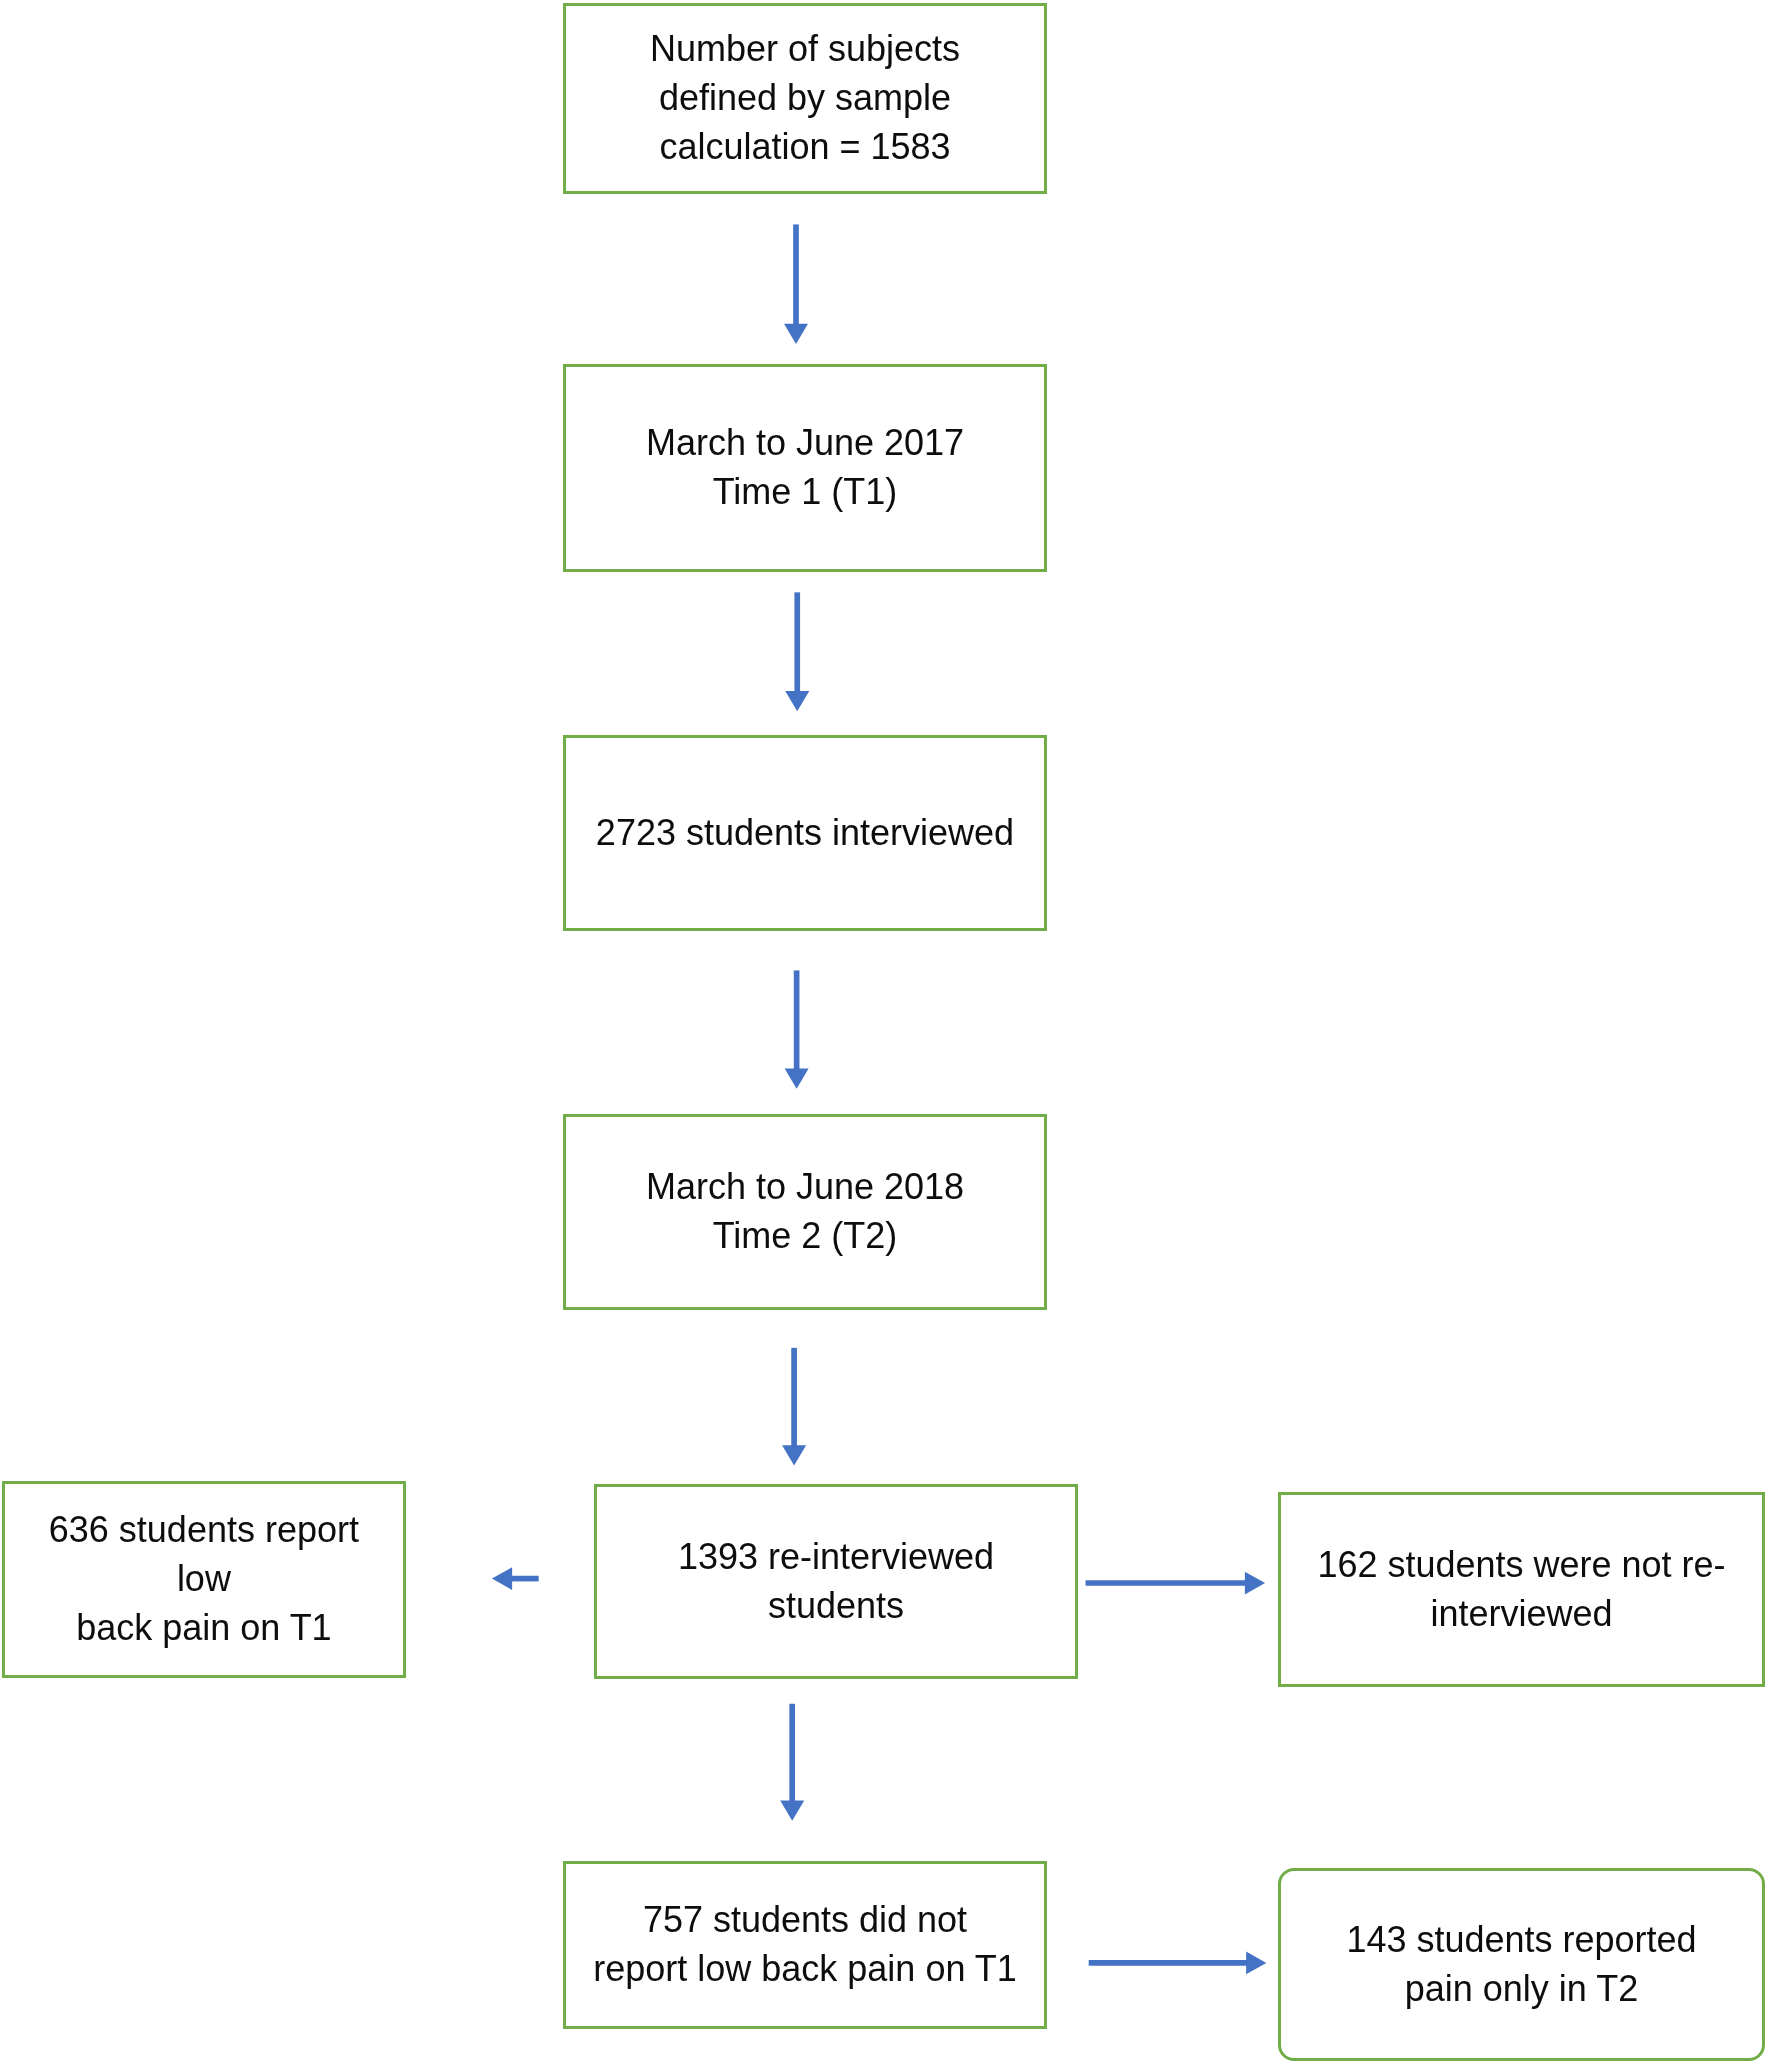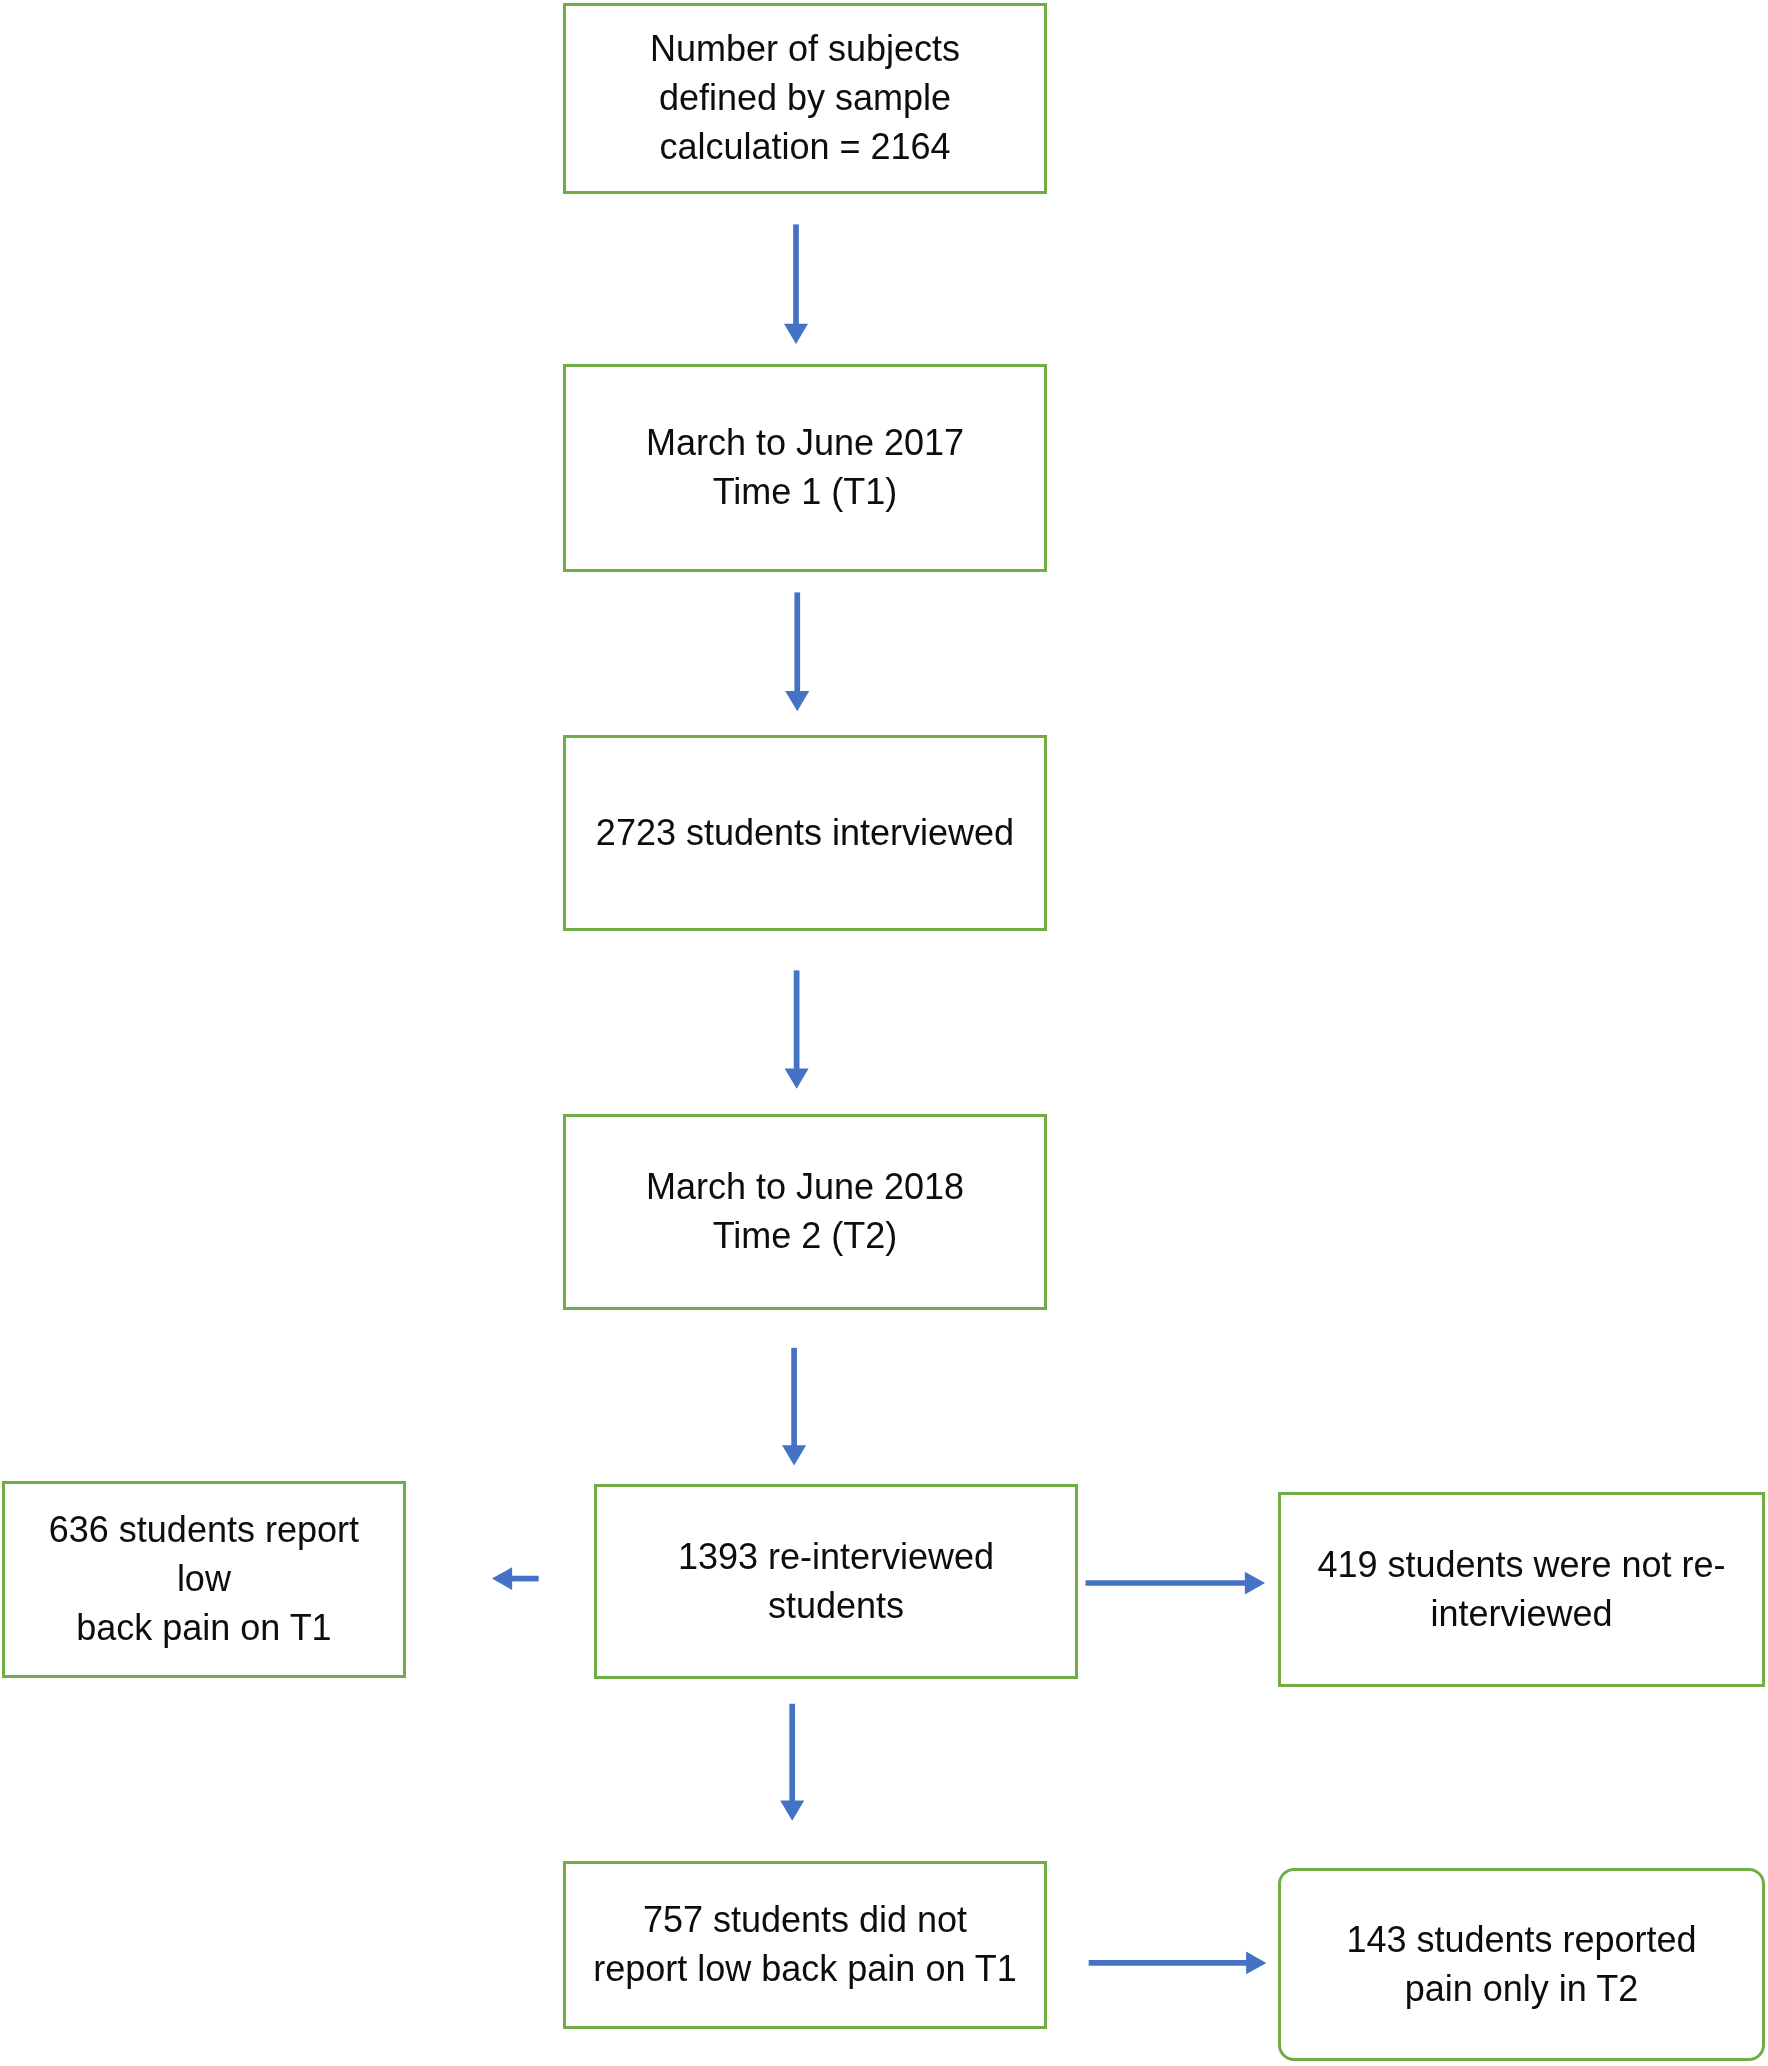--- a/index.html
+++ b/index.html
@@ -75,21 +75,21 @@
   </g>
   <g>
     <line x1="1722" y1="3105" x2="1973" y2="3105"></line>
     <polygon points="1971,3087 1971,3123 2003,3105"></polygon>
   </g>
 </svg>
 
 <div class="flow-box b-sample">
   <span>Number of subjects
 defined by sample
-calculation = 2164</span>
+calculation = 1583</span>
 </div>
 
 <div class="flow-box b-t1">
   <span>March to June 2017
 Time 1 (T1)</span>
 </div>
 
 <div class="flow-box b-interviewed">
   <span>2723 students interviewed</span>
 </div>
@@ -103,21 +103,21 @@
   <span>1393 re-interviewed
 students</span>
 </div>
 
 <div class="flow-box b-lbp">
   <span>636 students report low
 back pain on T1</span>
 </div>
 
 <div class="flow-box b-notreint">
-  <span>419 students were not re-
+  <span>162 students were not re-
 interviewed</span>
 </div>
 
 <div class="flow-box b-nolbp">
   <span>757 students did not
 report low back pain on T1</span>
 </div>
 
 <div class="flow-box b-paint2">
   <span>143 students reported

